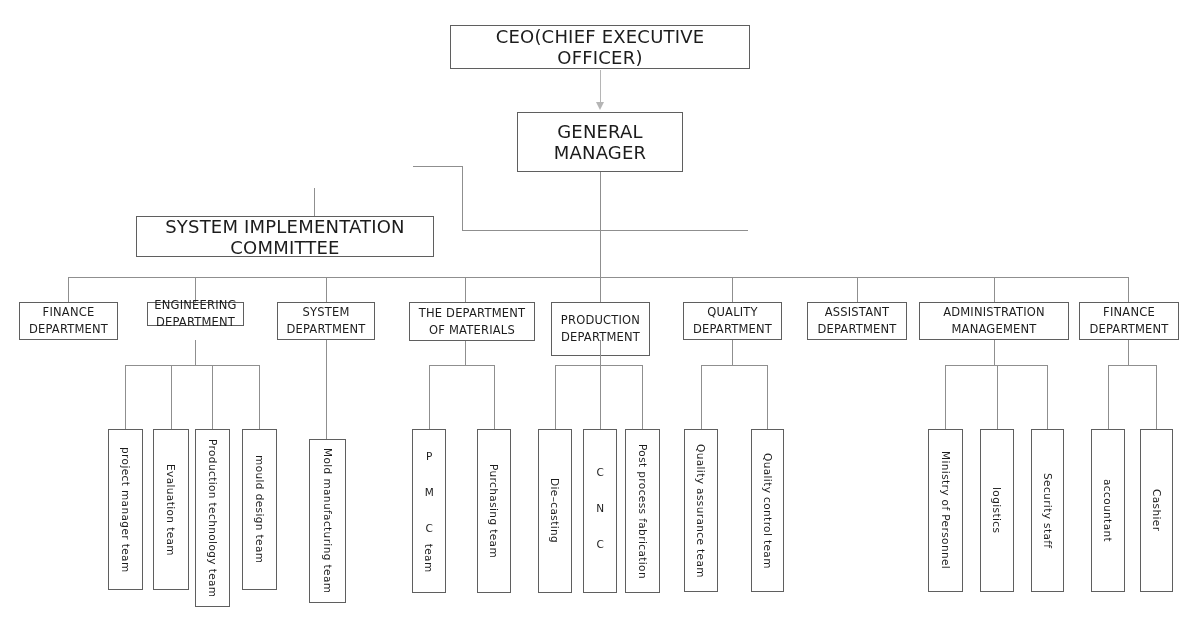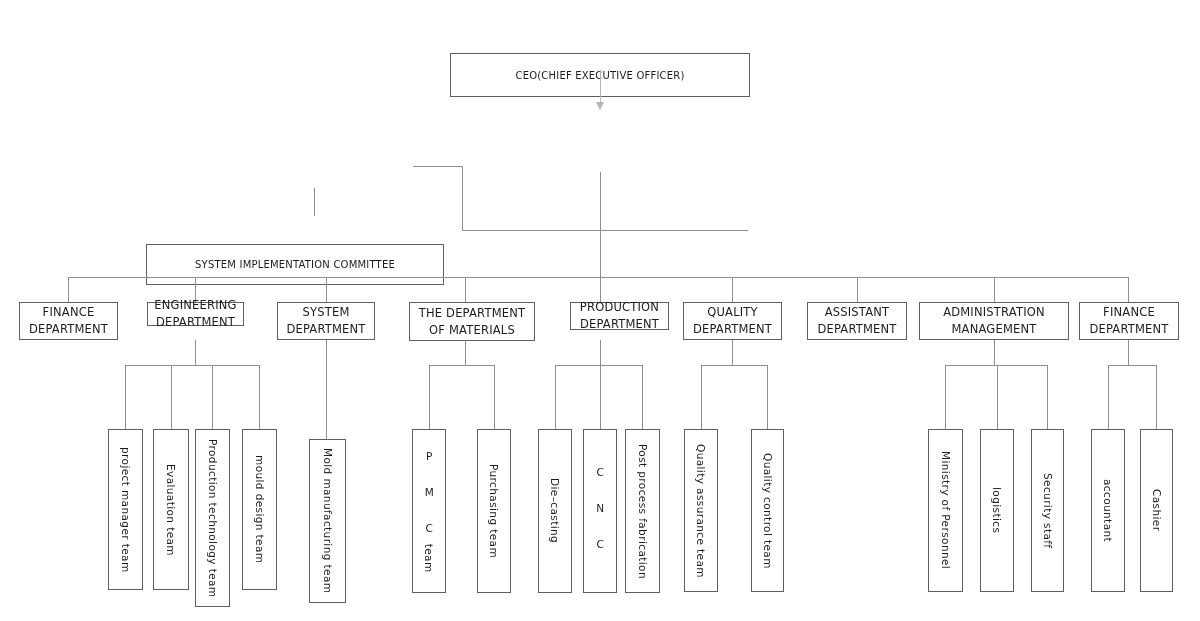--- a/index.html
+++ b/index.html
@@ -14,21 +14,21 @@
     position:relative;width:1200px;height:621px;overflow:hidden;
     background:var(--background);
     font-family:"DejaVu Sans",sans-serif;color:var(--text);
   }
   .box{
     position:absolute;box-sizing:border-box;background:#fff;
     border:1px solid var(--box-border);
     display:flex;align-items:center;justify-content:center;
     text-align:center;
   }
-  .t{font-size:10px;letter-spacing:0.2px;margin-top:28px;}
+  .t{font-size:18px;letter-spacing:0.2px;}
   .mr{white-space:pre-line;line-height:20px;}
   .dept{font-size:11.5px;line-height:17px;white-space:pre-line;letter-spacing:0.2px;}
   .leaf .vtext{
     writing-mode:vertical-rl;text-orientation:mixed;
     font-size:10.5px;letter-spacing:0.4px;line-height:1;
   }
   .up{text-orientation:upright;letter-spacing:6px;}
   .hline{position:absolute;height:1px;background:var(--connector);}
   .vline{position:absolute;width:1px;background:var(--connector);}
   .arrow-shaft{position:absolute;width:1px;background:var(--arrow);}
@@ -39,21 +39,24 @@
   }
 </style>
 </head>
 <body>
 
 <div class="stage">
 
   <div class="box t" style="left:450px;top:25px;width:300px;height:44px">
     <span>CEO(CHIEF EXECUTIVE OFFICER)</span>
   </div>
-  <div class="box t" style="left:146px;top:216px;width:298px;height:41px">
+  <div class="box t" style="left:517px;top:112px;width:166px;height:60px">
+    <span>GENERAL MANAGER</span>
+  </div>
+  <div class="box t" style="left:136px;top:216px;width:298px;height:41px">
     <span>SYSTEM IMPLEMENTATION COMMITTEE</span>
   </div>
 
   <div class="arrow-shaft" style="left:600px;top:70px;height:33px"></div>
   <div class="arrow-head" style="left:596px;top:102px"></div>
 
   <div class="hline" style="left:413px;top:166px;width:49px"></div>
   <div class="vline" style="left:462px;top:166px;height:65px"></div>
   <div class="hline" style="left:462px;top:230px;width:286px"></div>
   <div class="vline" style="left:314px;top:188px;height:28px"></div>
@@ -79,21 +82,21 @@
 DEPARTMENT</span>
   </div>
   <div class="box dept" style="left:277px;top:302px;width:98px;height:38px">
     <span>SYSTEM
 DEPARTMENT</span>
   </div>
   <div class="box dept" style="left:409px;top:302px;width:126px;height:39px">
     <span>THE DEPARTMENT
 OF MATERIALS</span>
   </div>
-  <div class="box dept" style="left:570px;top:302px;width:99px;height:28px">
+  <div class="box dept" style="left:551px;top:302px;width:99px;height:54px">
     <span>PRODUCTION
 DEPARTMENT</span>
   </div>
   <div class="box dept" style="left:683px;top:302px;width:99px;height:38px">
     <span>QUALITY
 DEPARTMENT</span>
   </div>
   <div class="box dept" style="left:807px;top:302px;width:100px;height:38px">
     <span>ASSISTANT
 DEPARTMENT</span>

